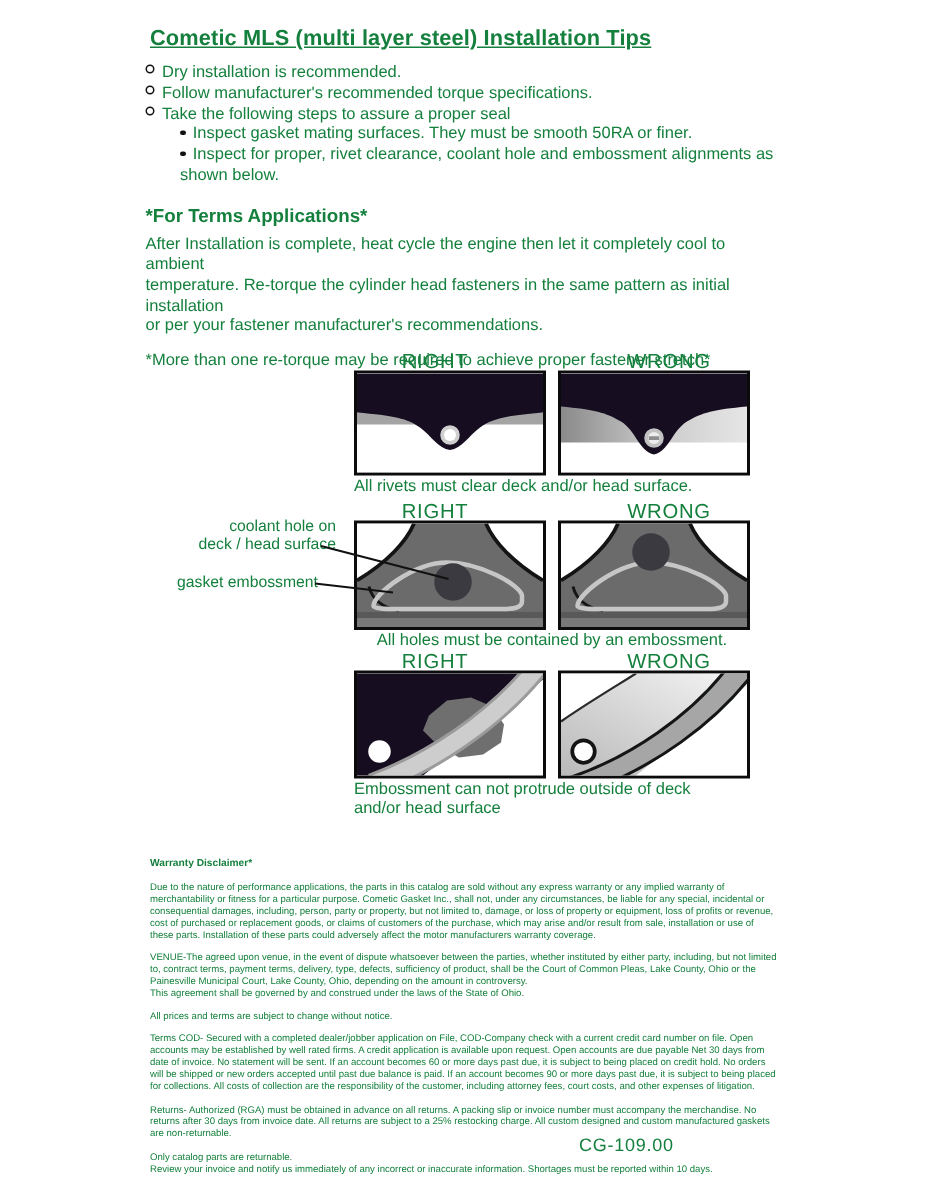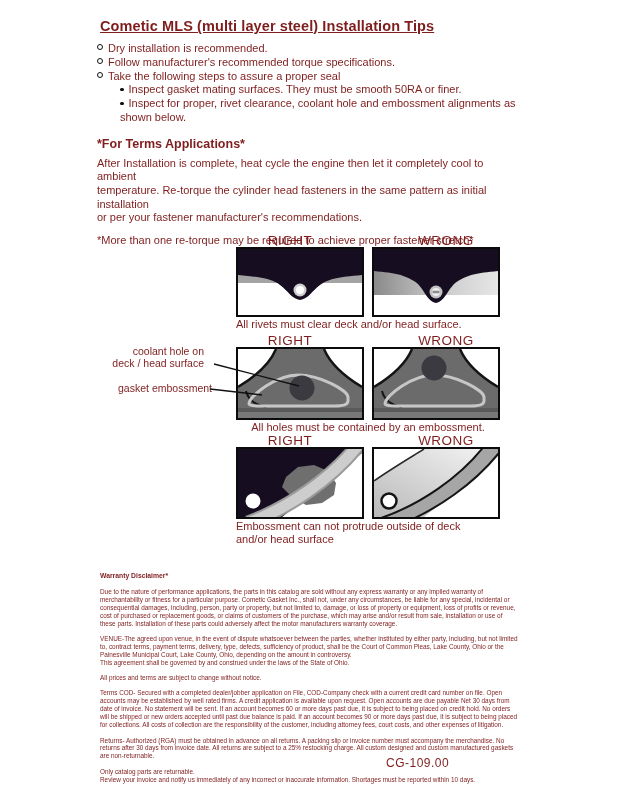--- a/index.html
+++ b/index.html
@@ -1,18 +1,18 @@
 <!DOCTYPE html>
 <html style="--gasket_dark: #170d20; --panel_gray: #6b6b6b; --hole_dark: #3a3a40; --emboss_outline: #c6c6c6;"><head>
 <meta charset="utf-8">
 <style>
   html,body { margin:0; padding:0; background:#ffffff; }
   .page {
     position:relative; width:618px; height:800px; background:#fff;
-    font-family:"Liberation Sans", sans-serif; color:#7f1d1d; overflow:hidden;border-radius:19px;
+    font-family:"Liberation Sans", sans-serif; color:#15803d; overflow:hidden;border-radius:19px;
   }
   .content { position:absolute; left:97px; top:18px; width:424px; }
   .title {
     font-size:14.5px; font-weight:bold; text-decoration:underline;
     margin:0 0 8px 3px; letter-spacing:0.1px;
   }
   ul.tips { list-style:none; margin:0; padding:0; font-size:11px; line-height:13.8px; }
   ul.tips li { position:relative; }
   .marker {
     display:inline-block; vertical-align:2px; margin-right:5px;
@@ -28,21 +28,21 @@
   .figures { position:absolute; left:0; top:233px; width:618px; height:340px; }
   .fig-label-row { position:absolute; left:236px; width:264px; display:flex;gap:40px; }
   .fig-label { width:128px; text-align:center; font-size:13.5px; letter-spacing:0.5px; }
   .fig-label.wrong { margin-left:8px; }
   .panel {
     position:absolute; border:2px solid #0b0b0b; background:#fff; line-height:0;
   }
   .panel svg { display:block; }
   .caption { position:absolute; font-size:11px; line-height:12.5px; white-space:pre-line; }
   .pointer-labels {
-    position:absolute; left:88px; top:112px; width:116px; text-align:right;
+    position:absolute; left:108px; top:112px; width:116px; text-align:right;
     font-size:10.5px; line-height:12px; white-space:pre-line;
   }
   .pointer-label-2 { position:absolute; left:70px; top:149px; width:142px; text-align:right;
     font-size:10.5px; line-height:12px; }
   .leader-overlay { position:absolute; left:0; top:0; pointer-events:none; z-index:5; }
 
   
   .f-gasket { fill: var(--gasket_dark, #170d20); }
   .f-panelgray { fill: var(--panel_gray, #6b6b6b); }
   .f-hole { fill: var(--hole_dark, #3a3a40); }

